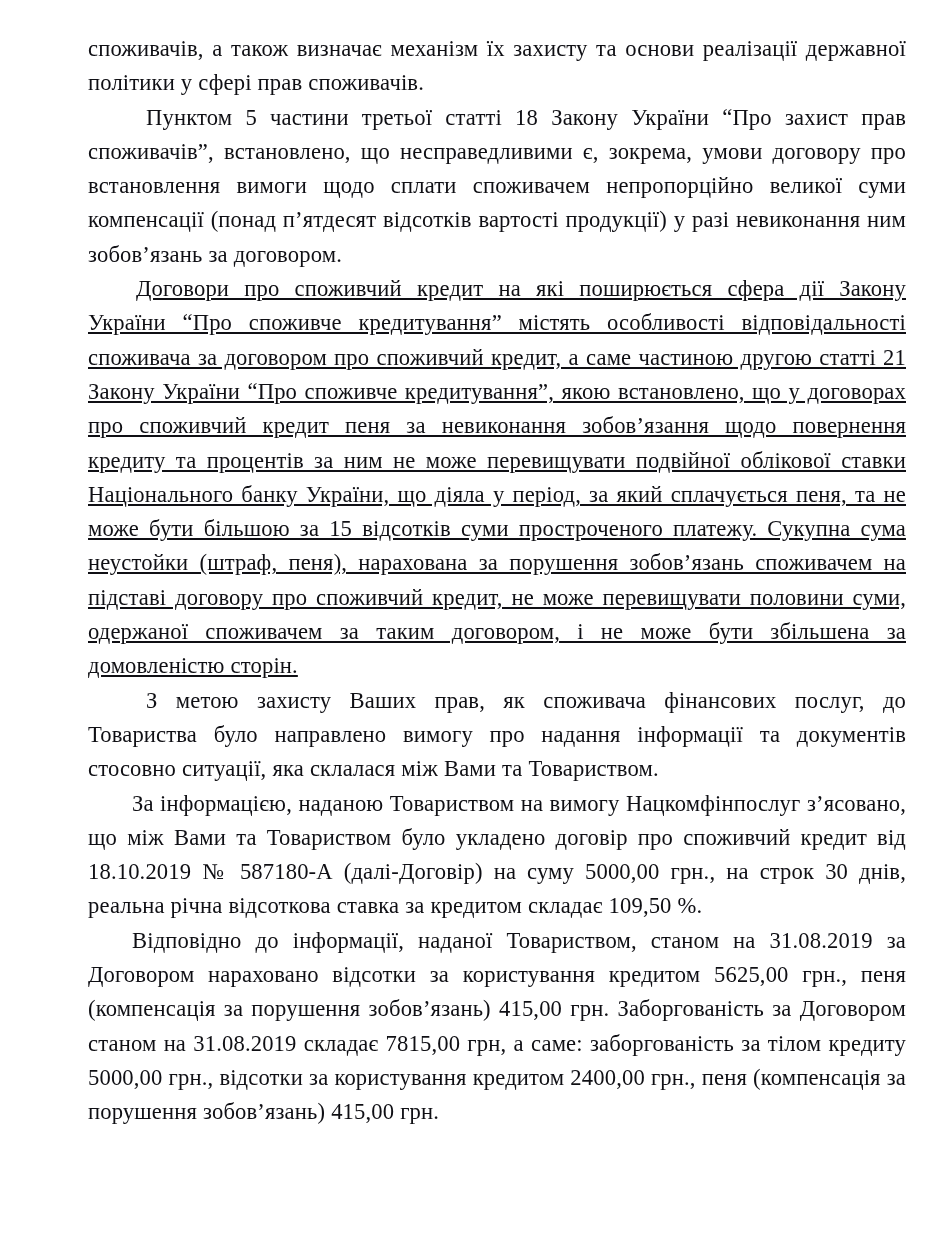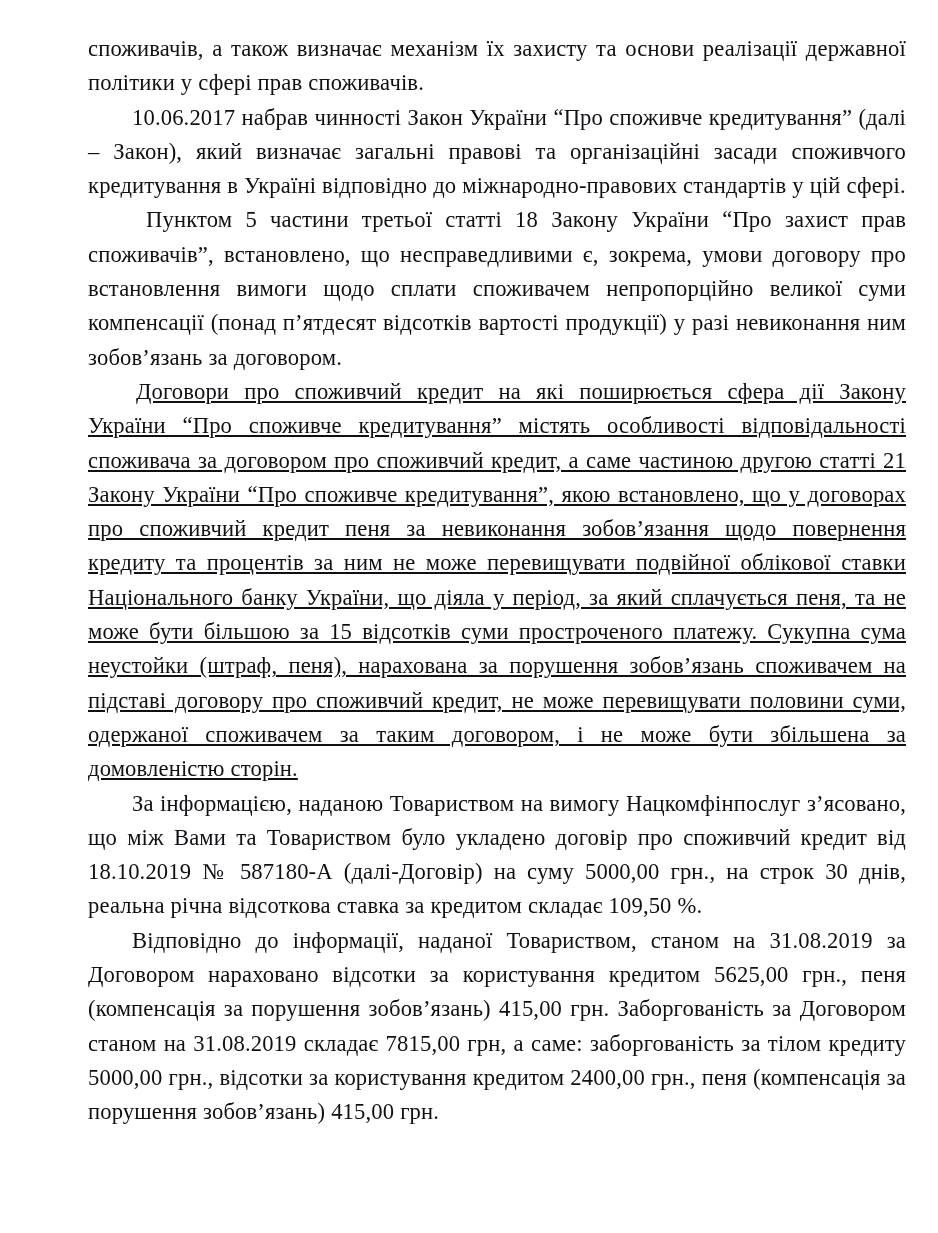--- a/index.html
+++ b/index.html
@@ -47,26 +47,26 @@
   p.para.indent-lg   { text-indent: 58px; }
 </style>
 </head>
 <body>
 
 <div class="page">
   <div class="doc-body">
 
     <p class="para indent-none">споживачів, а також визначає механізм їх захисту та основи реалізації державної політики у сфері прав споживачів.</p>
 
-    <p class="para indent-sm">10.06.2017 набрав чинності Закон України “Про споживче кредитування” (далі – Закон), який визначає загальні правові та організаційні засади споживчого кредитування в Україні відповідно до міжнародно-правових стандартів у цій сфері.</p>
 
 
     <p class="para indent-lg">Пунктом 5 частини третьої статті 18 Закону України “Про захист прав споживачів”, встановлено, що несправедливими є, зокрема, умови договору про встановлення вимоги щодо сплати споживачем непропорційно великої суми компенсації (понад п’ятдесят відсотків вартості продукції) у разі невиконання ним зобов’язань за договором.</p>
 
     <p class="para indent-md">Договори про споживчий кредит на які поширюється сфера дії Закону України “Про споживче кредитування” містять особливості відповідальності споживача за договором про споживчий кредит, а саме частиною другою статті 21 Закону України “Про споживче кредитування”, якою встановлено, що у договорах про споживчий кредит пеня за невиконання зобов’язання щодо повернення кредиту та процентів за ним не може перевищувати подвійної облікової ставки Національного банку України, що діяла у період, за який сплачується пеня, та не може бути більшою за 15 відсотків суми простроченого платежу. Сукупна сума неустойки (штраф, пеня), нарахована за порушення зобов’язань споживачем на підставі договору про споживчий кредит, не може перевищувати половини суми, одержаної споживачем за таким договором, і не може бути збільшена за домовленістю сторін.</p>
 
+    <p class="para indent-lg">З метою захисту Ваших прав, як споживача фінансових послуг, до Товариства було направлено  вимогу про надання інформації та документів стосовно ситуації, яка склалася між Вами та Товариством.</p>
 
     <p class="para indent-sm">За інформацією, наданою Товариством на вимогу Нацкомфінпослуг з’ясовано, що між Вами та Товариством  було укладено договір про споживчий кредит від 18.10.2019 № 587180-А  (далі-Договір) на суму 5000,00 грн., на строк 30 днів, реальна річна відсоткова ставка за кредитом складає 109,50 %.</p>
 
     <p class="para indent-sm">Відповідно до  інформації, наданої Товариством, станом на 31.08.2019 за Договором нараховано відсотки за користування кредитом 5625,00 грн.,  пеня (компенсація за порушення зобов’язань) 415,00 грн. Заборгованість за Договором станом на 31.08.2019  складає 7815,00 грн, а саме: заборгованість за тілом кредиту 5000,00 грн., відсотки за користування кредитом 2400,00 грн., пеня (компенсація за порушення зобов’язань) 415,00 грн.</p>
 
   </div>
 </div>
 
 </body></html>

